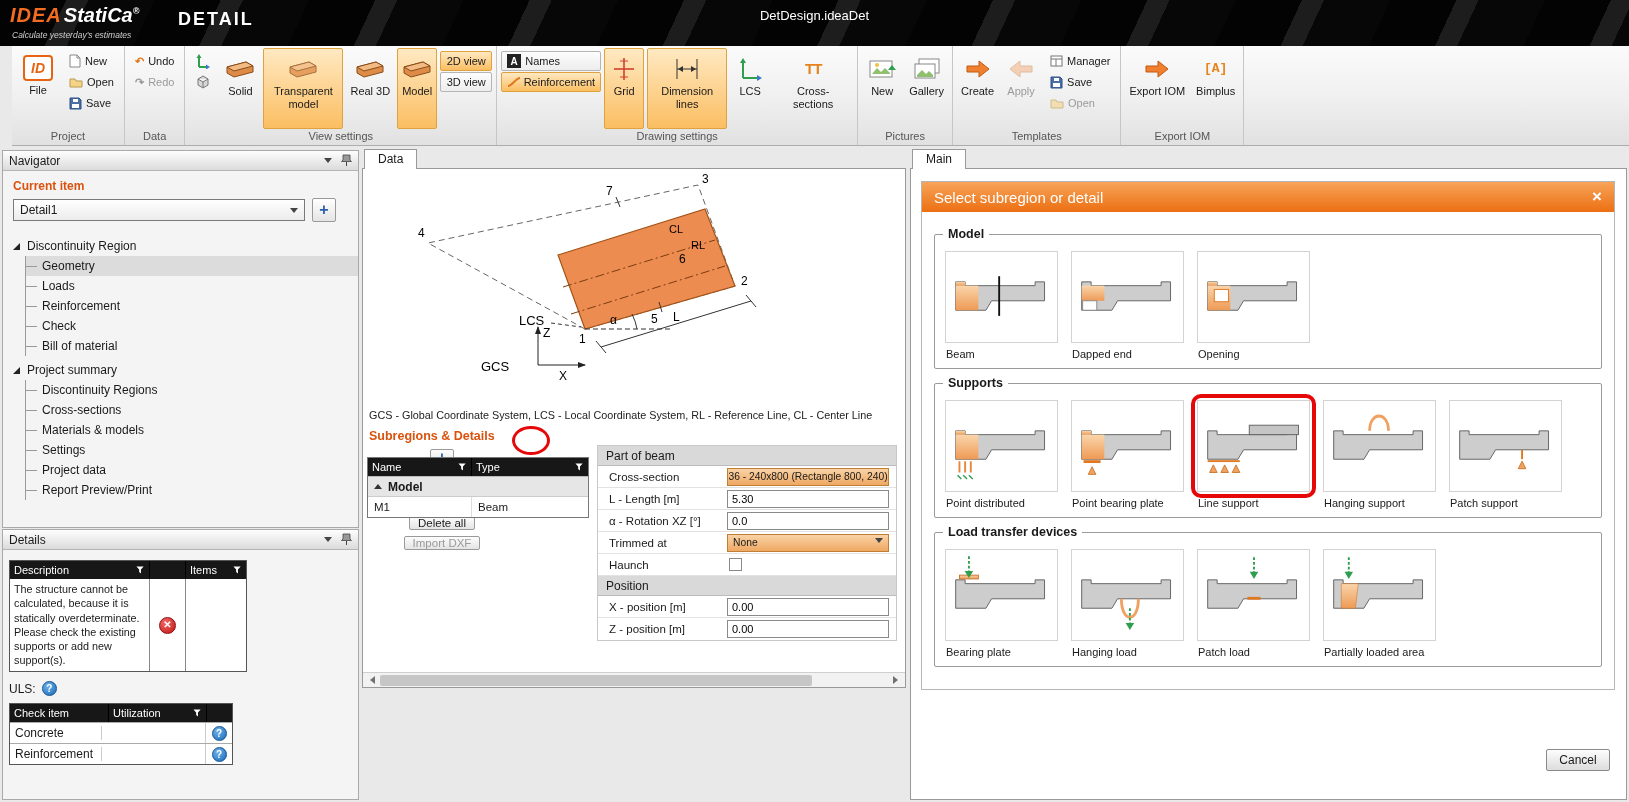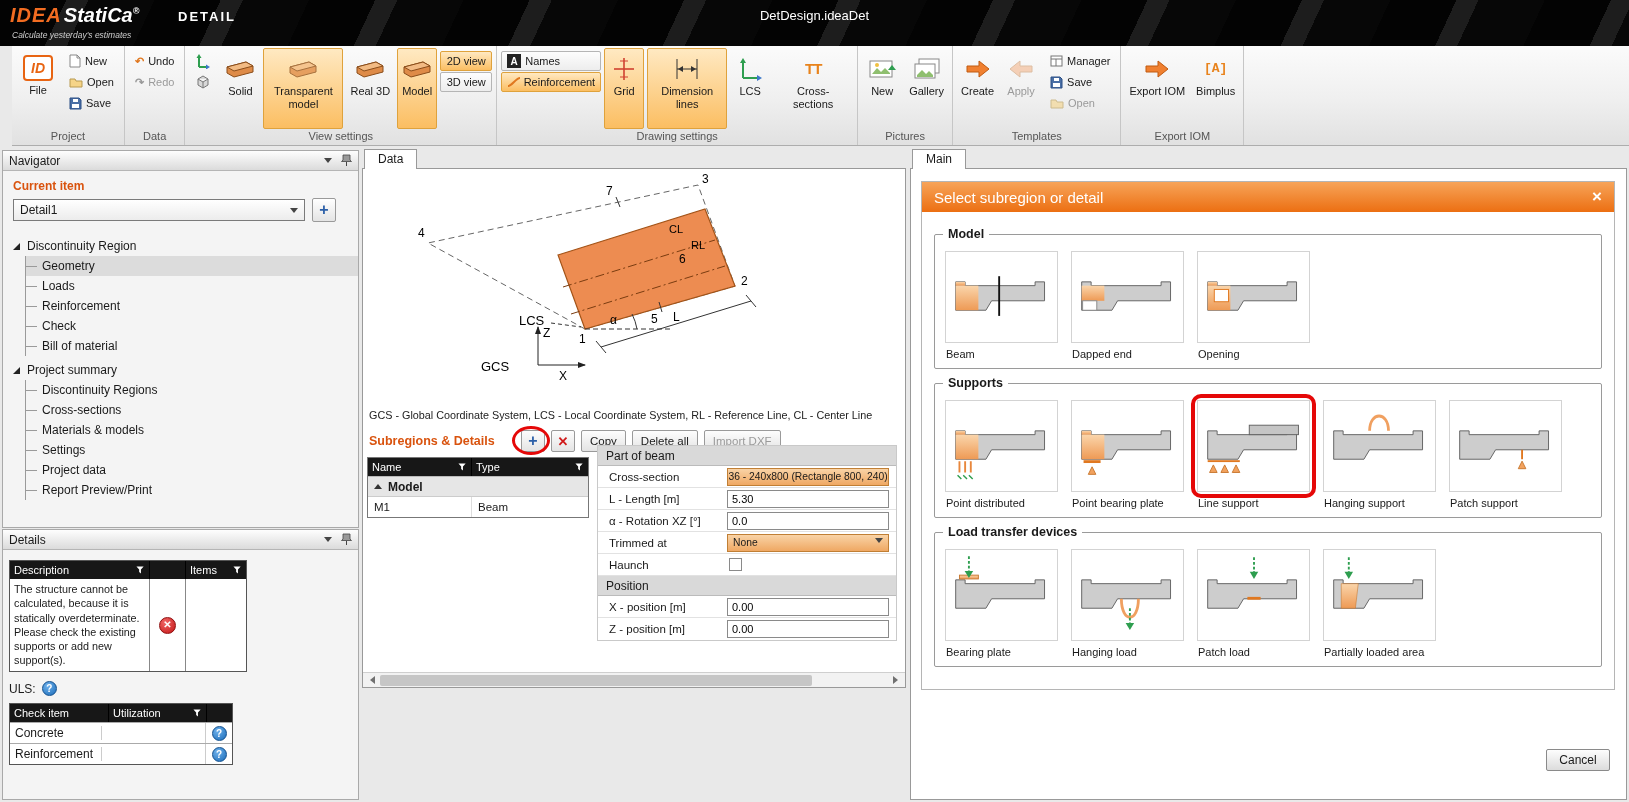--- a/index.html
+++ b/index.html
@@ -8,21 +8,21 @@
          background:#E9E9E9; position:relative; overflow:hidden; }
 
   
   .titlebar { position:absolute; top:0; left:0; width:100%; height:46px; color:#fff;
     background:repeating-linear-gradient(115deg,#030303 0 60px,#1d1d1d 60px 80px,#070707 80px 140px); }
   .logo { position:absolute; left:10px; top:4px; font-style:italic; font-weight:bold; font-size:20px; }
   .logo .idea { color:#F26C21; letter-spacing:1px;text-align:right; }
   .logo .statica { color:#fff; margin-left:2px; }
   .logo sup { font-size:9px; }
   .tagline { position:absolute; left:12px; top:30px; font-size:8.5px; font-style:italic; color:#cfcfcf; }
-  .appmode { position:absolute; left:178px; top:9px; font-size:13px; font-weight:bold; letter-spacing:2px; }
+  .appmode { position:absolute; left:178px; top:9px; font-size:18px; font-weight:bold; letter-spacing:2px; }
   .doctitle { position:absolute; left:0; right:0; top:8px; text-align:center; font-size:13px; }
 
   
   .ribbon { position:absolute; top:46px; left:12px; width:100%; height:100px; display:flex;
     background:linear-gradient(#FBFBFB,#EFEFEF 55%,#E1E1E1); border-bottom:1px solid #ADADAD; }
   .rgroup { display:flex; flex-direction:column; border-right:1px solid #C6C6C6; padding:2px 4px 0; }
   .rgroup-body { flex:1; display:flex; align-items:stretch; gap:3px; }
   .rgroup-label { text-align:center; font-size:11px; color:#555; padding:1px 6px 3px; }
   .bigbtn { min-width:40px; max-width:80px; display:flex; flex-direction:column; align-items:center;
     padding:4px 3px 2px; border:1px solid transparent; border-radius:2px; font-size:11px;
@@ -87,21 +87,21 @@
 
   .funnelbox { margin-left:auto; display:flex; align-items:center; }
 
   
   .tab { position:absolute; background:#fff; border:1px solid #999; border-bottom:none;
     padding:2px 13px 3px; font-size:12px; z-index:3; }
   .contentbox { position:absolute; background:#fff; border:1px solid #999; }
 
   
   .caption { position:absolute; top:240px; left:6px; right:2px; font-size:10.8px; color:#222; }
-  .subrow { position:absolute; top:260px; left:6px; display:flex; align-items:center; gap:6px; height:24px; }
+  .subrow { position:absolute; top:260px; left:6px; display:flex; align-items:center; gap:6px; height:24px;flex-direction:column; }
   .subtitle { color:#D9530E; font-weight:bold; font-size:12.5px; width:146px; }
   .tbtn { height:22px; border:1px solid #9a9a9a; border-radius:2px; background:linear-gradient(#FDFDFD,#E4E4E4);
     display:flex; align-items:center; justify-content:center; font-size:11.5px; padding:0 8px; }
   .tbtn.icononly { width:24px; padding:0; }
   .redx { color:#D01818; font-weight:bold; font-size:13px; }
   .ann-ellipse { position:absolute; left:143px; top:-3px; width:38px; height:29px;
     border:3px solid #E50808; border-radius:50%; pointer-events:none; z-index:6; }
 
   .ntable { position:absolute; left:4px; top:288px; width:222px; border:1px solid #777; }
   .ntable .hrow { display:flex; }

